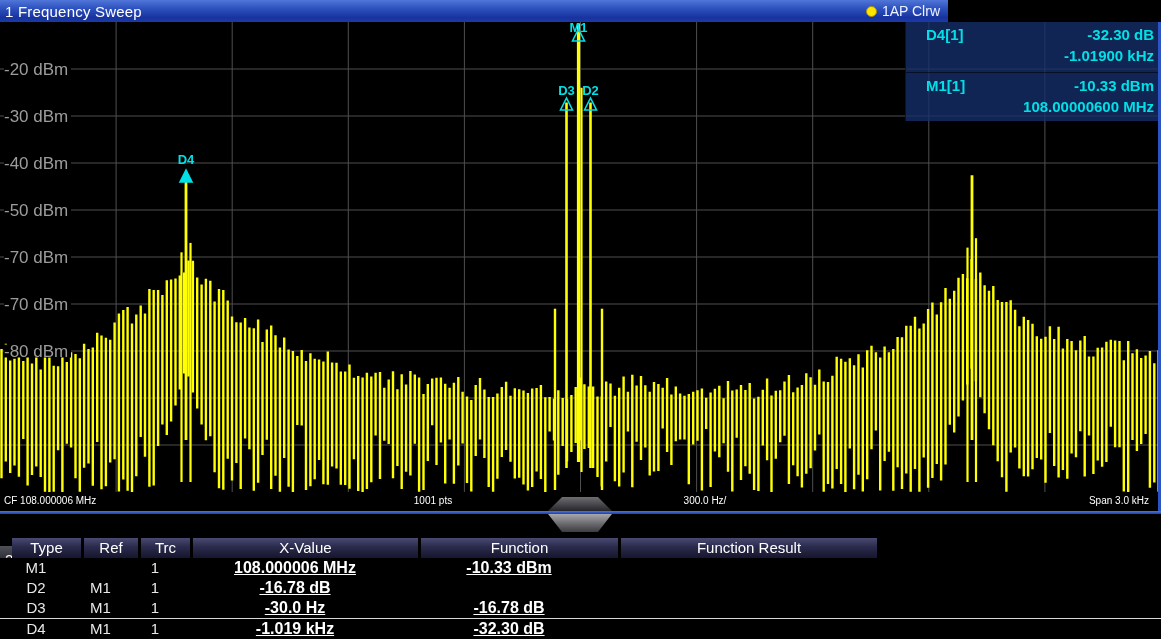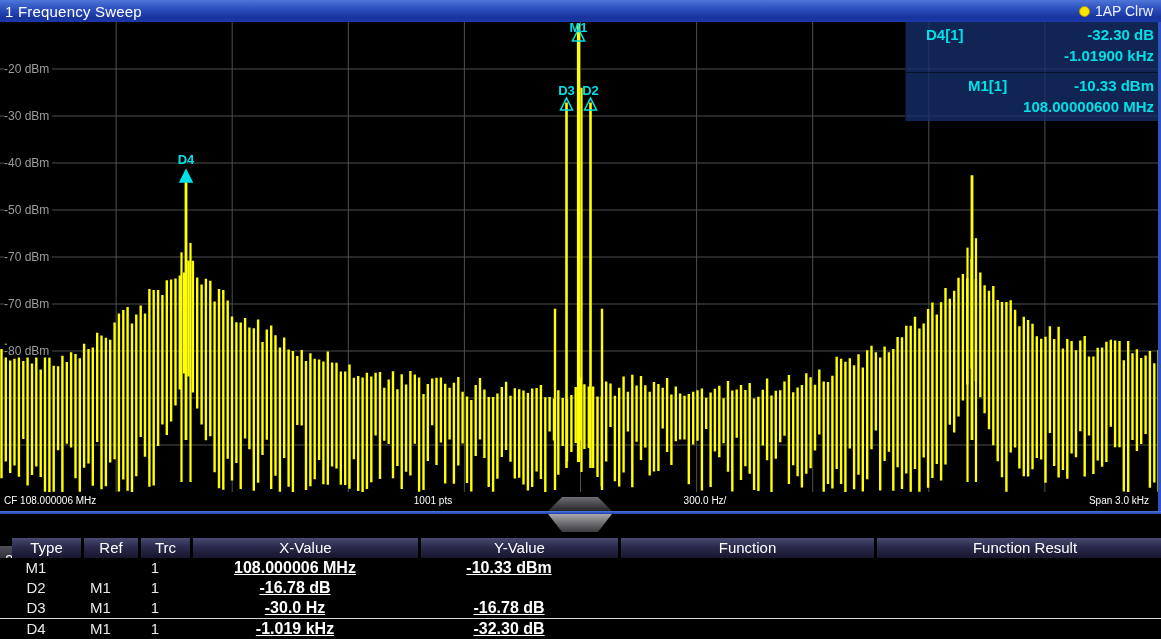--- a/index.html
+++ b/index.html
@@ -1,40 +1,40 @@
 <!DOCTYPE html>
 <html><head>
 <meta charset="utf-8">
 <style>
   html,body{margin:0;padding:0;background:#000;}
   #screen{position:relative;width:1161px;height:639px;background:#000;overflow:hidden;
           font-family:"Liberation Sans", sans-serif;-webkit-font-smoothing:antialiased;}
 
   
-  #w1-titlebar{position:absolute;left:0;top:0;width:1161px;height:22px;z-index:6;
+  #w1-titlebar{position:absolute;left:0;top:0;width:948px;height:22px;z-index:6;
     background:linear-gradient(180deg,#4f76d8 0%,#2c50be 40%,#18339e 80%,#1b3aa8 100%);
     display:flex;align-items:center;justify-content:space-between;}
   #w1-title{color:#fff;font-size:15px;padding-left:5px;letter-spacing:.2px;}
   #trace-ind{display:flex;align-items:center;color:#eef2ff;font-size:14px;padding-right:8px;gap:5px;}
   #trace-dot{width:9px;height:9px;border-radius:50%;background:#ffe600;border:1px solid #b09000;display:inline-block;}
 
   
   #plot{position:absolute;left:0;top:0;z-index:1;}
-  .ylabel{position:absolute;color:#9c9c9c;font-size:12px;background:#000;padding-right:3px;
+  .ylabel{position:absolute;color:#9c9c9c;font-size:17px;background:#000;padding-right:3px;
           transform:translateY(-50%);z-index:2;line-height:13px;}
   .mk-label{position:absolute;color:#00e0e6;font-size:13px;font-weight:bold;transform:translateX(-50%);
             z-index:3;line-height:13px;}
   #right-border{position:absolute;right:0;top:22px;width:3px;height:492px;background:#2c53c4;z-index:4;}
 
   
   #info-panel{position:absolute;left:905px;top:22px;width:256px;height:99px;z-index:3;
     background:rgba(22,48,108,0.78);border-left:1px solid rgba(0,0,0,.5);
     color:#00e0e6;font-size:15px;font-weight:bold;}
   .info-section{height:48px;padding:1px 0;border-bottom:1px solid rgba(0,0,0,.55);}
-  .info-section:last-child{border-bottom:none;margin-left:42px;}
+  .info-section:last-child{border-bottom:none;}
   .info-row1{display:flex;justify-content:space-between;padding:2px 8px 0 20px;line-height:20px;}
   .info-row2{text-align:right;padding:1px 8px 0 0;line-height:20px;}
 
   
   #status-row{position:absolute;left:0;top:495px;width:1161px;height:17px;z-index:3;color:#fff;font-size:10px;}
   #status-cf{position:absolute;left:4px;top:0;}
   #status-pts{position:absolute;left:433px;top:0;transform:translateX(-50%);}
   #status-div{position:absolute;left:705px;top:0;transform:translateX(-50%);}
   #status-span{position:absolute;right:12px;top:0;}
 
@@ -150,21 +150,20 @@
 
   <div id="w2-titlebar">
     <span id="w2-title">2 Marker Table</span>
   </div>
 
   <div id="table-header">
     <div class="th">Type</div>
     <div class="th">Ref</div>
     <div class="th">Trc</div>
     <div class="th">X-Value</div>
-    <div class="th">Y-Value</div>
     <div class="th">Function</div>
     <div class="th">Function Result</div>
   </div>
 
   <div id="table-body">
     <div class="tr">
       <div class="td">M1</div>
       <div class="td"></div>
       <div class="td">1</div>
       <div class="td val">108.000006 MHz</div>

